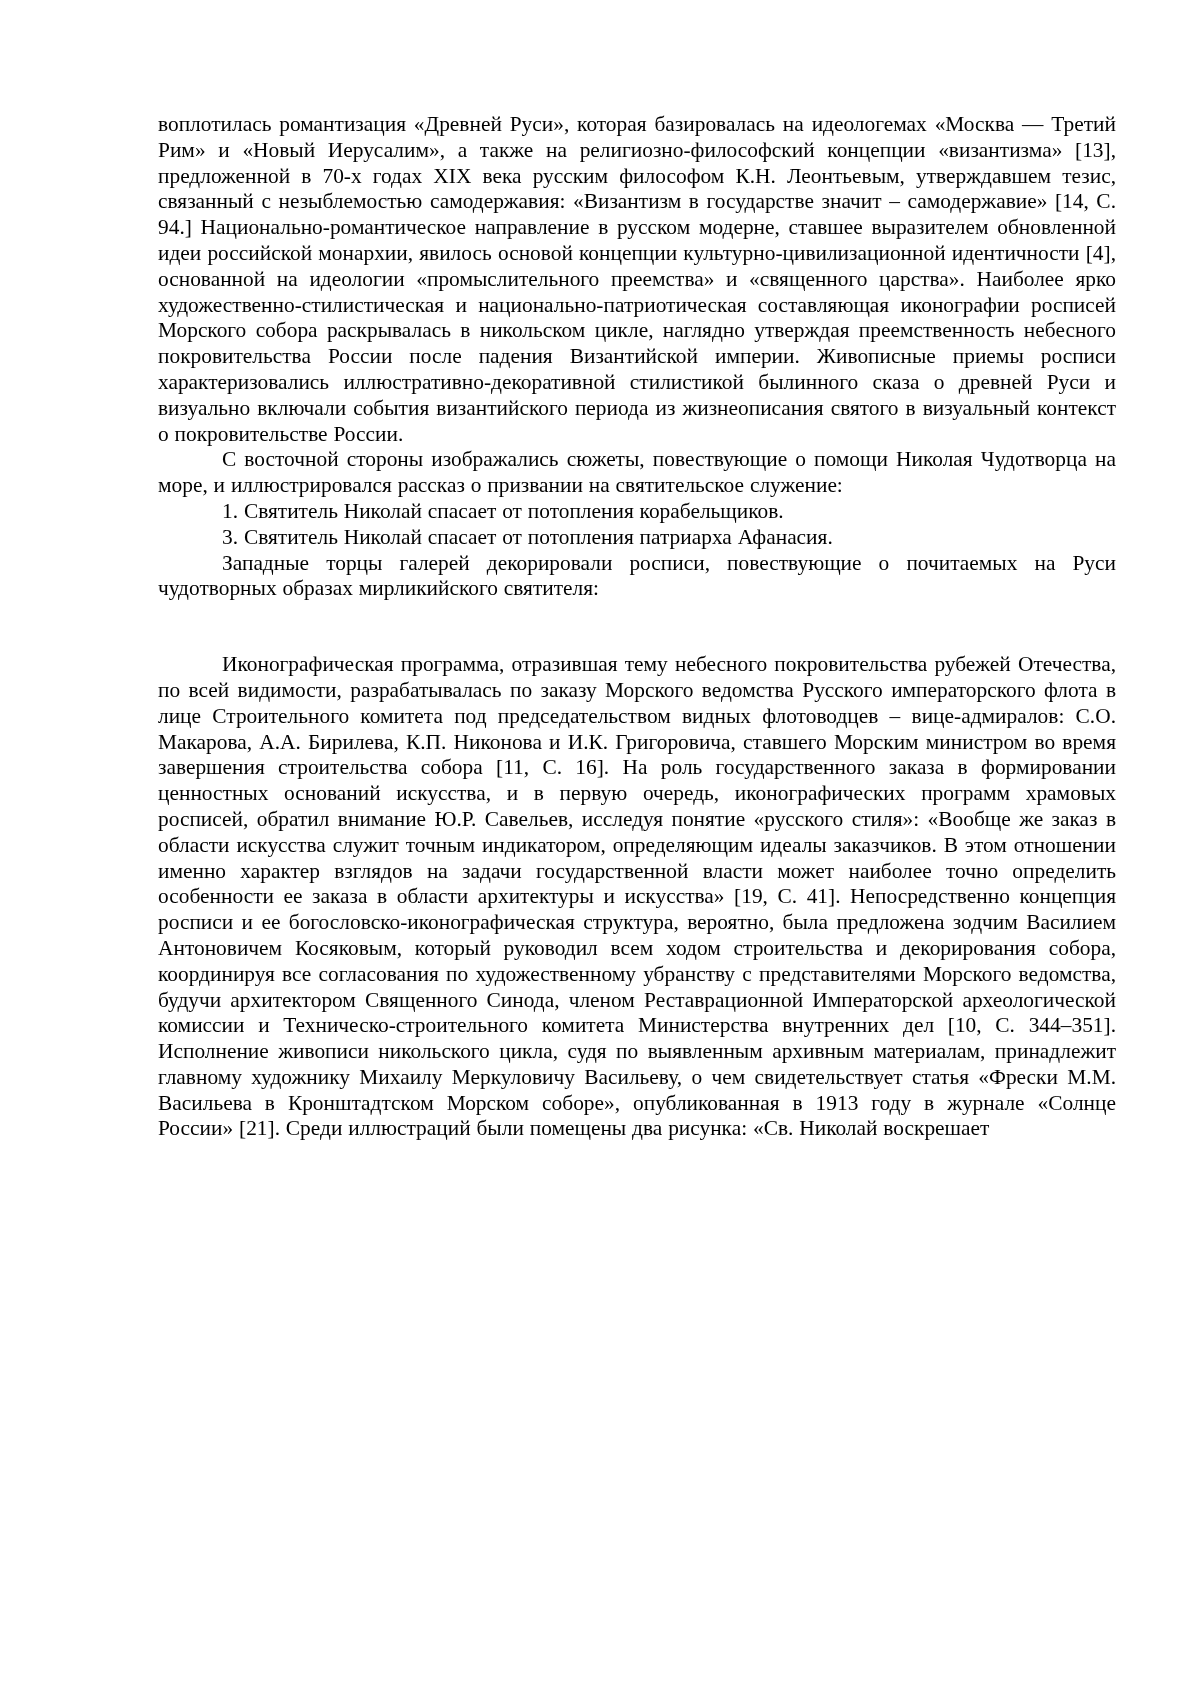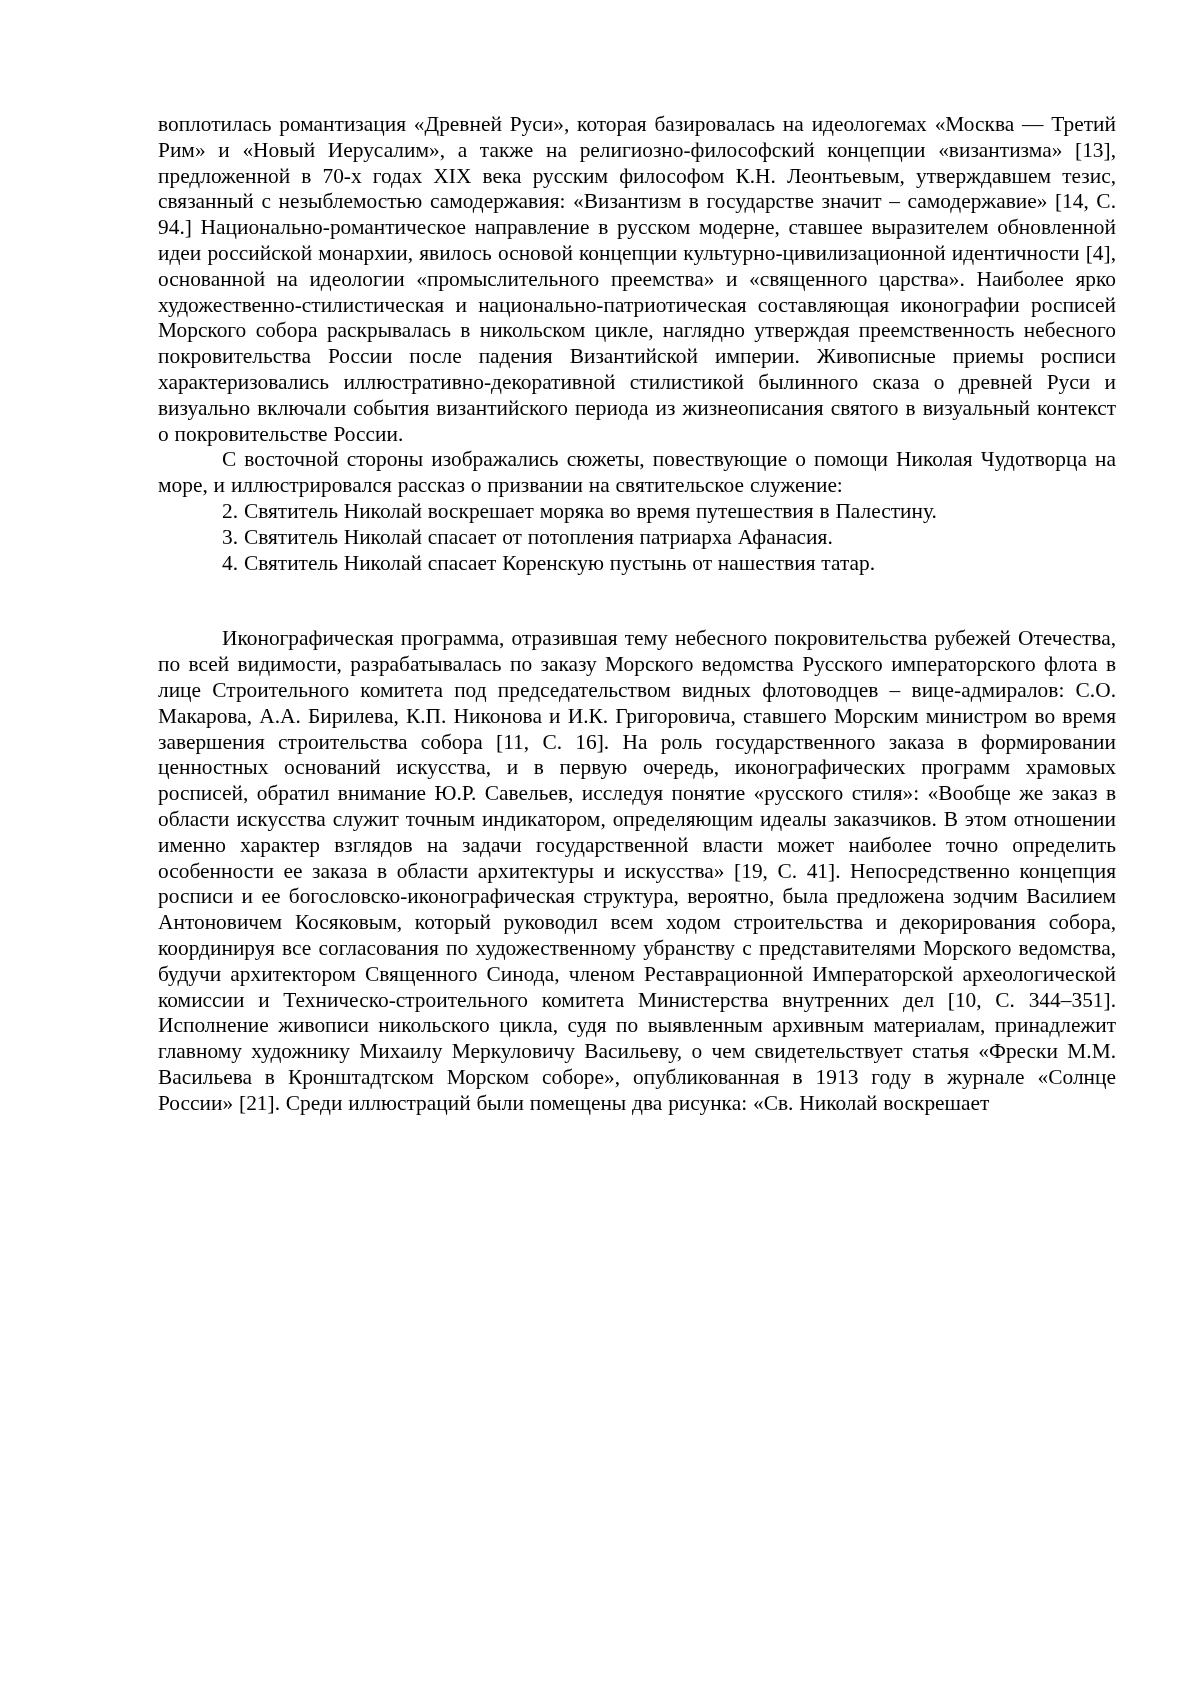--- a/index.html
+++ b/index.html
@@ -35,18 +35,18 @@
   .para-gap {
     height: 50px;
   }
 </style>
 </head>
 <body>
 
 <div class="page">
   <p class="para">воплотилась романтизация «Древней Руси», которая базировалась на идеологемах «Москва — Третий Рим» и «Новый Иерусалим», а также на религиозно-философский концепции «византизма» [13], предложенной в 70-х годах XIX века русским философом К.Н. Леонтьевым, утверждавшем тезис, связанный с незыблемостью самодержавия: «Византизм в государстве значит – самодержавие» [14, С. 94.] Национально-романтическое направление в русском модерне, ставшее выразителем обновленной идеи российской монархии, явилось основой концепции культурно-цивилизационной идентичности [4], основанной на идеологии «промыслительного преемства» и «священного царства». Наиболее ярко художественно-стилистическая и национально-патриотическая составляющая иконографии росписей Морского собора раскрывалась в никольском цикле, наглядно утверждая преемственность небесного покровительства России после падения Византийской империи. Живописные приемы росписи характеризовались иллюстративно-декоративной стилистикой былинного сказа о древней Руси и визуально включали события византийского периода из жизнеописания святого в визуальный контекст о покровительстве России.</p>
   <p class="para indent">С восточной стороны изображались сюжеты, повествующие о помощи Николая Чудотворца на море, и иллюстрировался рассказ о призвании на святительское служение:</p>
-  <p class="para indent">2. Святитель Николай воскрешает моряка во время путешествия в Палестину.</p>
+  <p class="para indent">1. Святитель Николай спасает от потопления корабельщиков.</p>
   <p class="para indent">3. Святитель Николай спасает от потопления патриарха Афанасия.</p>
-  <p class="para indent">4. Святитель Николай спасает Коренскую пустынь от нашествия татар.</p>
+  <p class="para indent">Западные торцы галерей декорировали росписи, повествующие о почитаемых на Руси чудотворных образах мирликийского святителя:</p>
   <div class="para-gap"></div>
   <p class="para indent">Иконографическая программа, отразившая тему небесного покровительства рубежей Отечества, по всей видимости, разрабатывалась по заказу Морского ведомства Русского императорского флота в лице Строительного комитета под председательством видных флотоводцев – вице-адмиралов: С.О. Макарова, А.А. Бирилева, К.П. Никонова и И.К. Григоровича, ставшего Морским министром во время завершения строительства собора [11, С. 16]. На роль государственного заказа в формировании ценностных оснований искусства, и в первую очередь, иконографических программ храмовых росписей, обратил внимание Ю.Р. Савельев, исследуя понятие «русского стиля»: «Вообще же заказ в области искусства служит точным индикатором, определяющим идеалы заказчиков. В этом отношении именно характер взглядов на задачи государственной власти может наиболее точно определить особенности ее заказа в области архитектуры и искусства» [19, С. 41]. Непосредственно концепция росписи и ее богословско-иконографическая структура, вероятно, была предложена зодчим Василием Антоновичем Косяковым, который руководил всем ходом строительства и декорирования собора, координируя все согласования по художественному убранству с представителями Морского ведомства, будучи архитектором Священного Синода, членом Реставрационной Императорской археологической комиссии и Техническо-строительного комитета Министерства внутренних дел [10, С. 344–351]. Исполнение живописи никольского цикла, судя по выявленным архивным материалам, принадлежит главному художнику Михаилу Меркуловичу Васильеву, о чем свидетельствует статья «Фрески М.М. Васильева в Кронштадтском Морском соборе», опубликованная в 1913 году в журнале «Солнце России» [21]. Среди иллюстраций были помещены два рисунка: «Св. Николай воскрешает</p>
 </div>
 
 </body></html>

